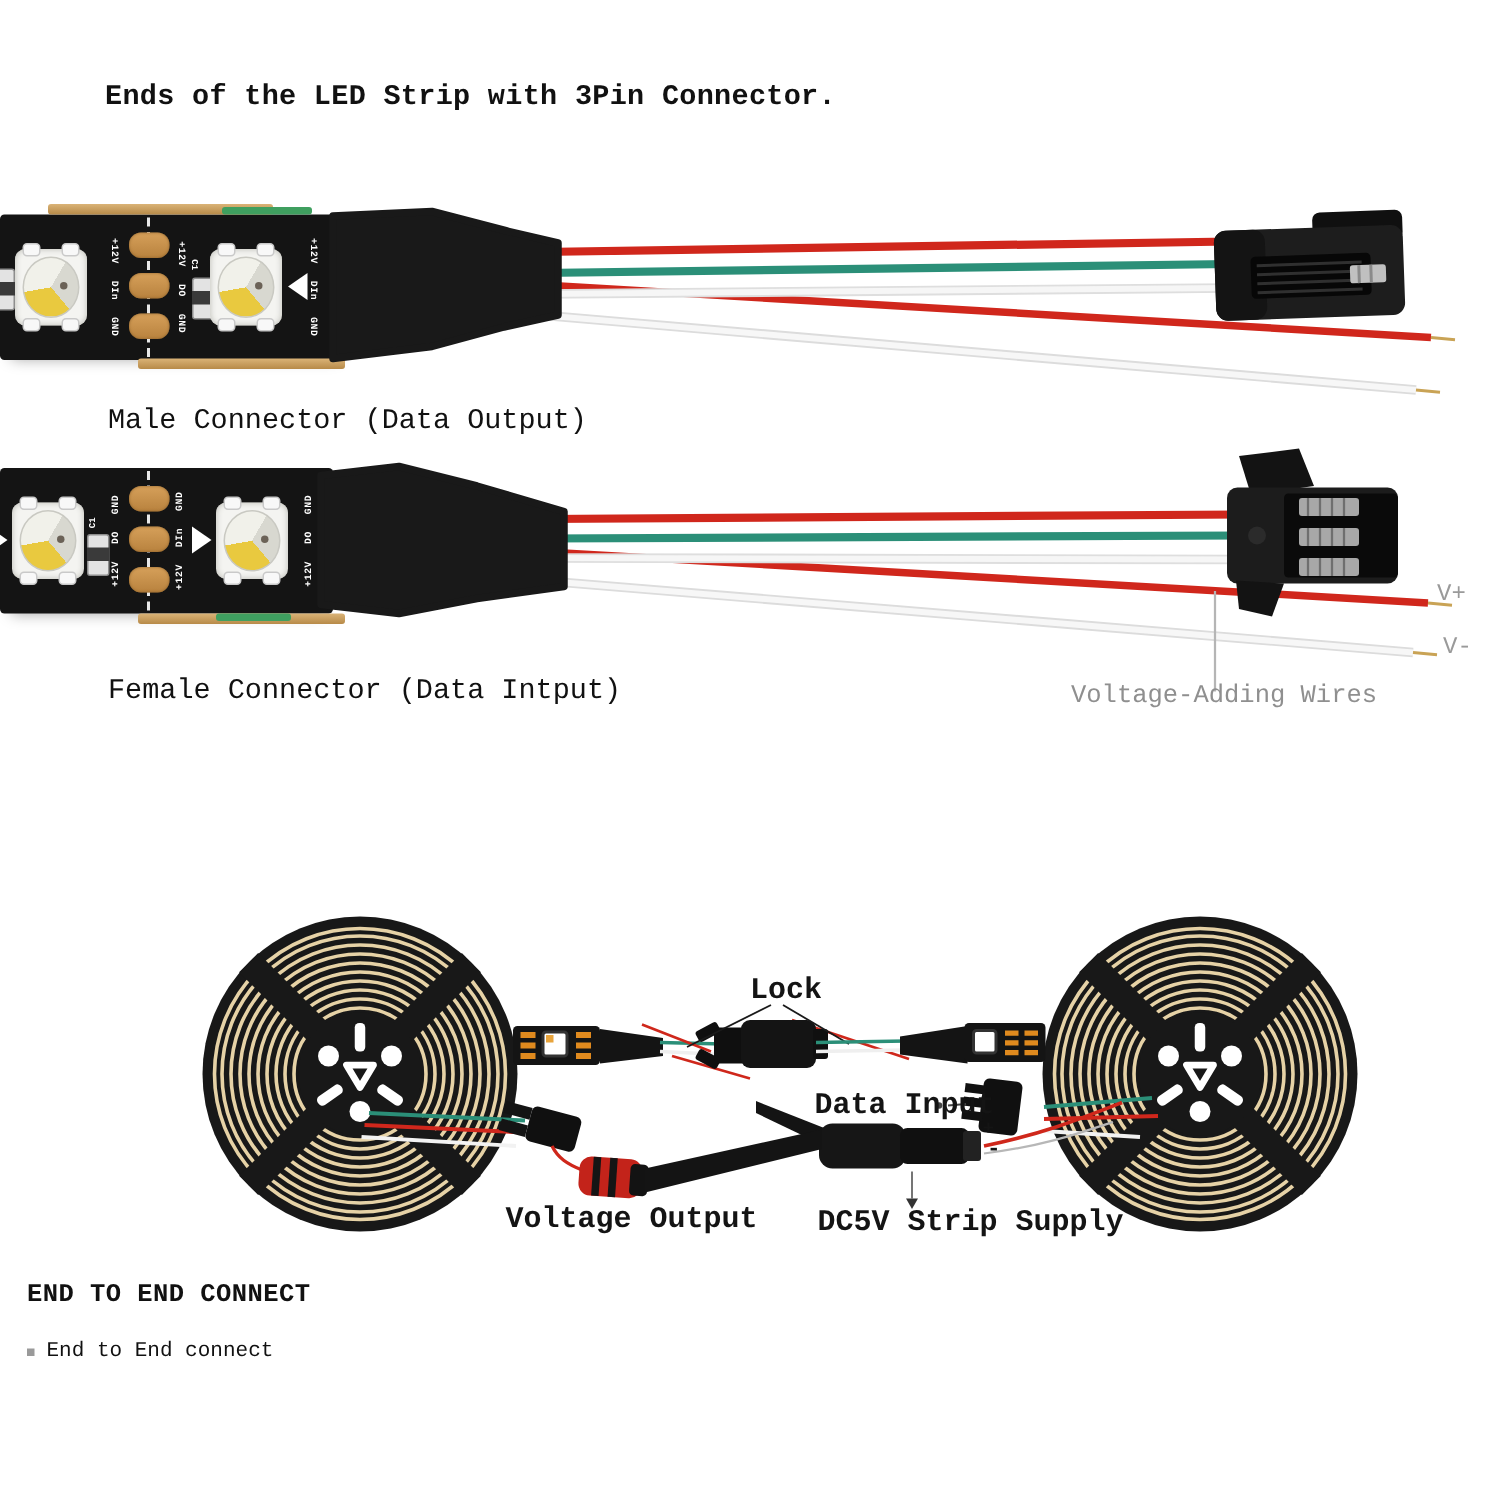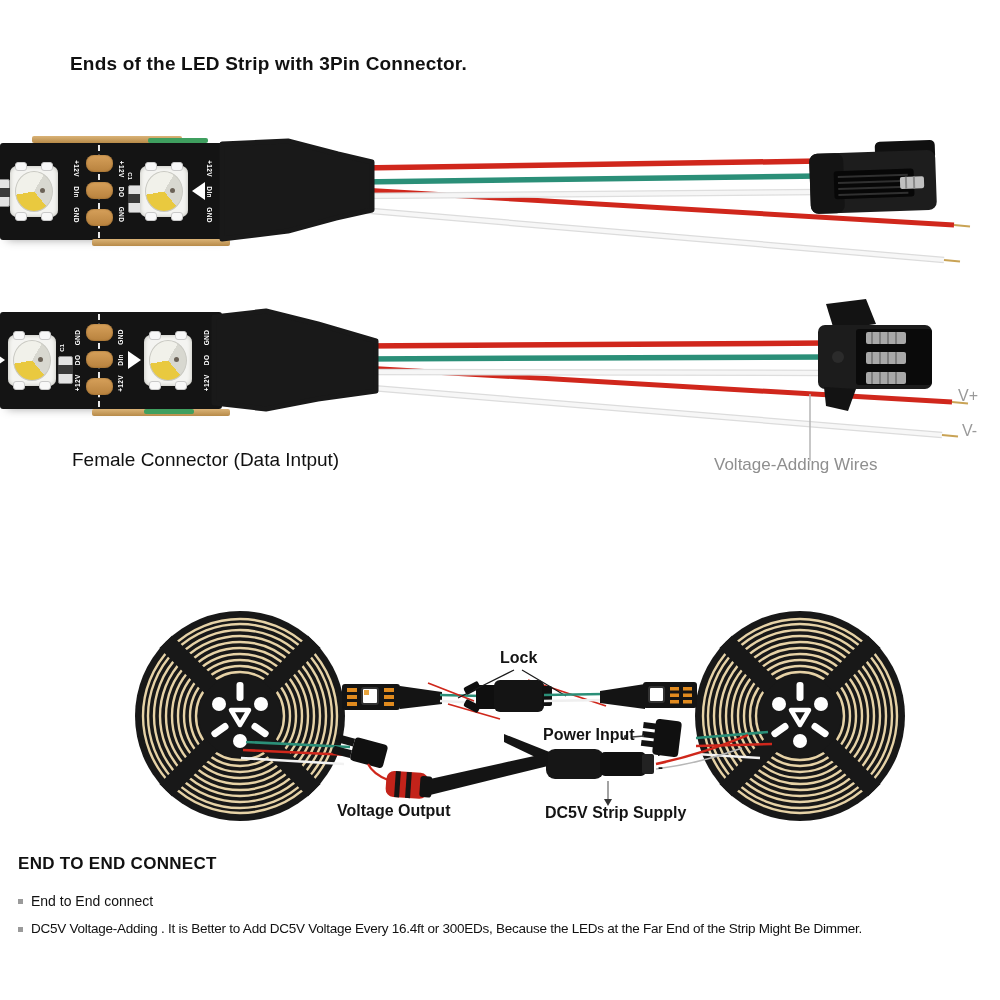--- a/index.html
+++ b/index.html
@@ -1,29 +1,29 @@
 <!DOCTYPE html>
 <html><head>
 <meta charset="utf-8">
 <style>
   html,body { margin:0; padding:0; background:#fff; }
   .screen {
     position:relative; width:995px; height:1000px; background:#ffffff;
-    overflow:hidden; font-family:Liberation Sans, sans-serif; color:#111;
+    overflow:hidden; font-family:Liberation Mono, monospace; color:#111;
   }
   .abs { position:absolute; }
 
   
   .title       { left:70px;  top:53px;  font-size:19px; font-weight:bold; letter-spacing:.2px; }
   .male-label  { left:72px;  top:269px; font-size:19px; }
   .female-label{ left:72px;  top:449px; font-size:19px;text-align:center; }
   .vw-label    { left:714px; top:455px; font-size:17px; color:#8f8f8f; }
   .v-plus      { left:958px; top:387px; font-size:16px; color:#9a9a9a; }
   .v-minus     { left:962px; top:422px; font-size:16px; color:#9a9a9a; }
-  .dg-label    { font-size:16px; font-weight:bold; color:#141414; }
+  .dg-label    { font-size:20px; font-weight:bold; color:#141414; }
   .lock-label  { left:500px; top:649px; }
   .di-label    { left:543px; top:726px; }
   .ps-label    { left:545px; top:804px; }
   .va-label    { left:337px; top:802px; }
   .plus-label  { left:655px; top:745px; font-size:13px; }
   .minus-label { left:658px; top:758px; font-size:15px; }
   .foot-head   { left:18px;  top:854px; font-size:17px; font-weight:bold; letter-spacing:.3px; }
   .bullet-row  { left:18px;  display:flex; align-items:flex-start; }
   .bullet-row .sq { width:5px; height:5px; background:#9a9a9a; margin:6px 8px 0 0; flex:none; }
   .b1 { top:893px; font-size:14px; }
@@ -314,35 +314,32 @@
     <g transform="rotate(4 408 196)">
       <rect x="386" y="184" width="42" height="26" rx="8" fill="#c3231a"></rect>
       <rect x="395" y="184" width="5" height="26" fill="#151515"></rect>
       <rect x="406" y="184" width="5" height="26" fill="#151515"></rect>
       <rect x="420" y="187" width="12" height="21" rx="3" fill="#131313"></rect>
     </g>
     <polygon points="430,191 548,165 548,178 430,207" fill="#141414"></polygon>
   </svg>
 
   <div class="abs title">Ends of the LED Strip with 3Pin Connector.</div>
+  <div class="abs male-label">Male Connector (Data Output)</div>
   <div class="abs female-label">Female Connector (Data Intput)</div>
   <div class="abs vw-label">Voltage-Adding Wires</div>
   <div class="abs v-plus">V+</div>
   <div class="abs v-minus">V-</div>
 
   <div class="abs dg-label lock-label">Lock</div>
-  <div class="abs dg-label di-label">Power Input</div>
+  <div class="abs dg-label di-label">Data Input</div>
   <div class="abs dg-label ps-label">DC5V Strip Supply</div>
   <div class="abs dg-label va-label">Voltage Output</div>
   <div class="abs dg-label plus-label">+</div>
   <div class="abs dg-label minus-label">-</div>
 
   <div class="abs foot-head">END TO END CONNECT</div>
   <div class="abs bullet-row b1">
     <span class="sq"></span>
     <span>End to End connect</span>
   </div>
-  <div class="abs bullet-row b2">
-    <span class="sq"></span>
-    <span>DC5V Voltage-Adding . It is Better to Add DC5V Voltage Every 16.4ft or 300EDs, Because the LEDs at the Far End of the Strip Might Be Dimmer.</span>
-  </div>
 
 </div>
 
 </body></html>

